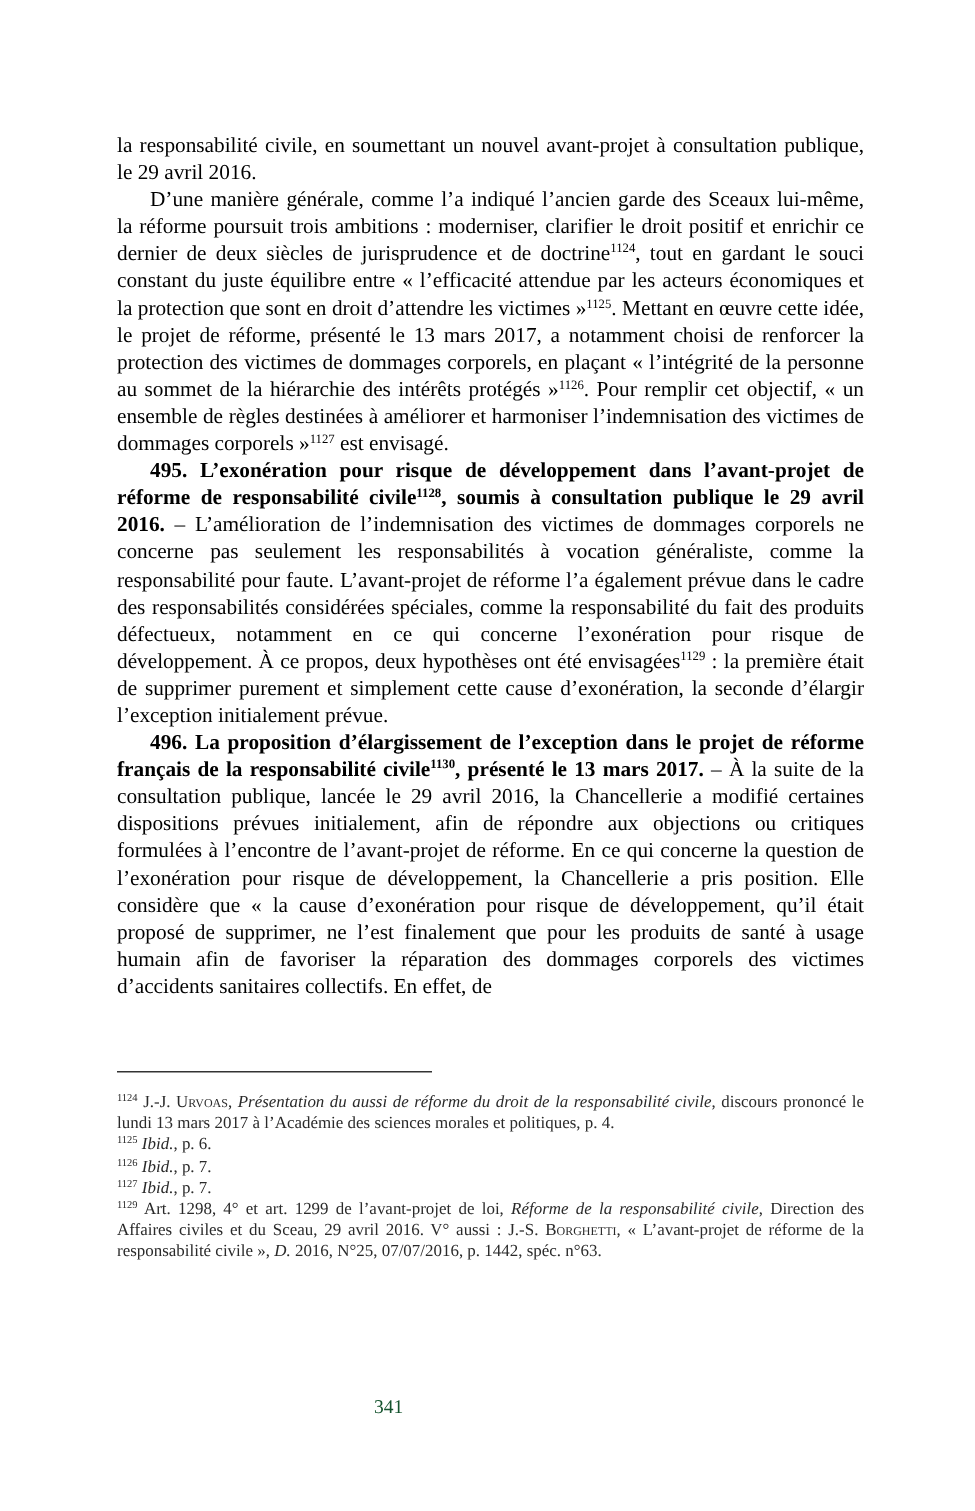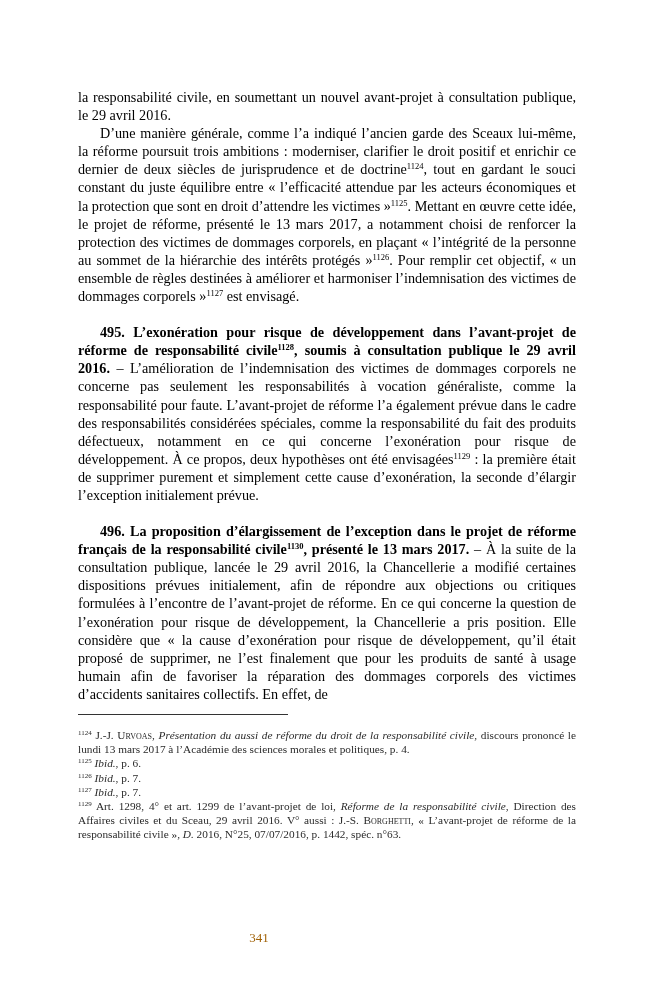--- a/index.html
+++ b/index.html
@@ -12,21 +12,21 @@
     font-family: Liberation Serif, serif;
     color: #000000;
   }
   .body-text {
     font-size: 14.2px;
     line-height: 18.1px;
     text-align: justify;
     margin: 0;
   }
   .indent { text-indent: 22px; }
-  .gap { margin-top: 18px; }
+  .gap { }
   sup { font-size: 8.5px; line-height: 0; vertical-align: 5px; }
   b sup { font-weight: bold; }
   .footnotes {
     position: absolute;
     left: 78px;
     top: 714px;
     width: 498px;
     font-family: "Liberation Serif", "DejaVu Serif", serif;
     color: #2a2a2a;
     font-size: 11.3px;
@@ -38,21 +38,21 @@
   .sc { font-variant: small-caps; }
   .fn-url { word-break: break-all; }
   .page-number {
     position: absolute;
     top: 930px;
     left: 0;
     width: 518px;
     text-align: center;
     font-family: "Liberation Serif", "DejaVu Serif", serif;
     font-size: 13px;
-    color: #a16207;
+    color: #14532d;
   }
 </style>
 </head>
 <body>
 
 <div class="page">
 
   <p class="body-text"><span>la responsabilité civile, en soumettant un nouvel avant-projet à consultation publique, le 29 avril 2016.</span></p>
 
   <p class="body-text indent"><span>D’une manière générale, comme l’a indiqué l’ancien garde des Sceaux lui-même, la réforme poursuit trois ambitions : moderniser, clarifier le droit positif et enrichir ce dernier de deux siècles de jurisprudence et de doctrine</span><sup>1124</sup><span>, tout en gardant le souci constant du juste équilibre entre « l’efficacité attendue par les acteurs économiques et la protection que sont en droit d’attendre les victimes »</span><sup>1125</sup><span>. Mettant en œuvre cette idée, le projet de réforme, présenté le 13 mars 2017, a notamment choisi de renforcer la protection des victimes de dommages corporels, en plaçant « l’intégrité de la personne au sommet de la hiérarchie des intérêts protégés »</span><sup>1126</sup><span>. Pour remplir cet objectif, « un ensemble de règles destinées à améliorer et harmoniser l’indemnisation des victimes de dommages corporels »</span><sup>1127</sup><span> est envisagé.</span></p>

